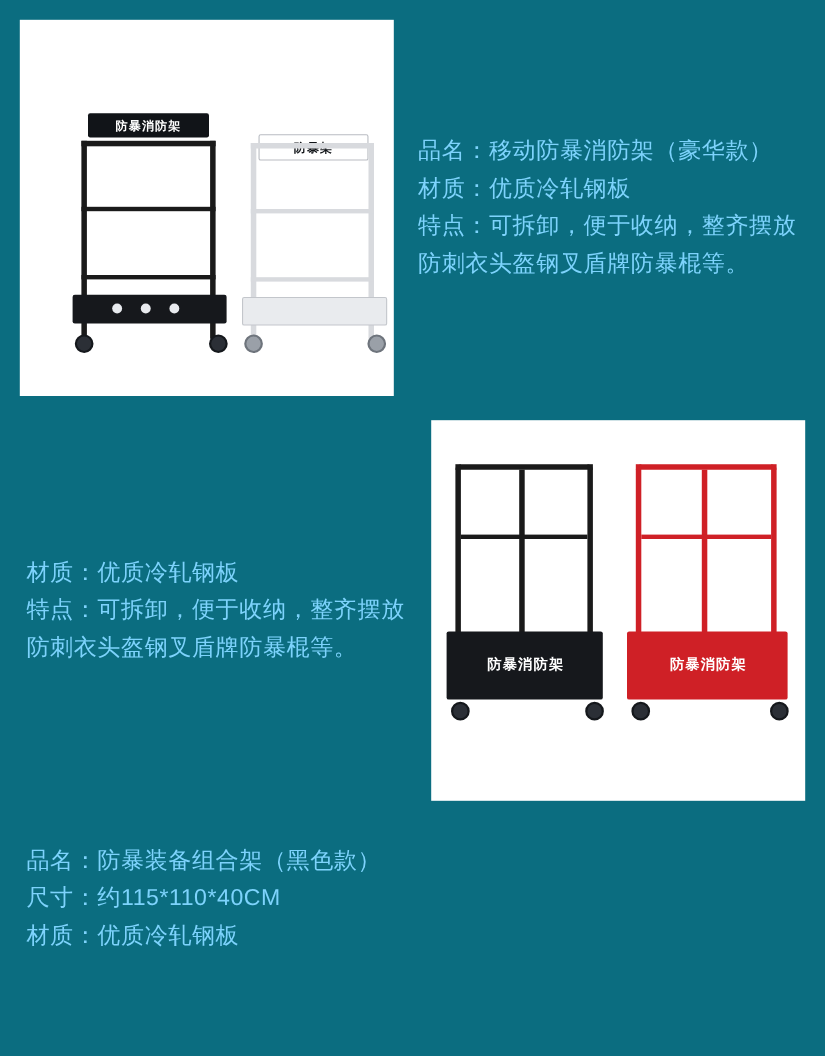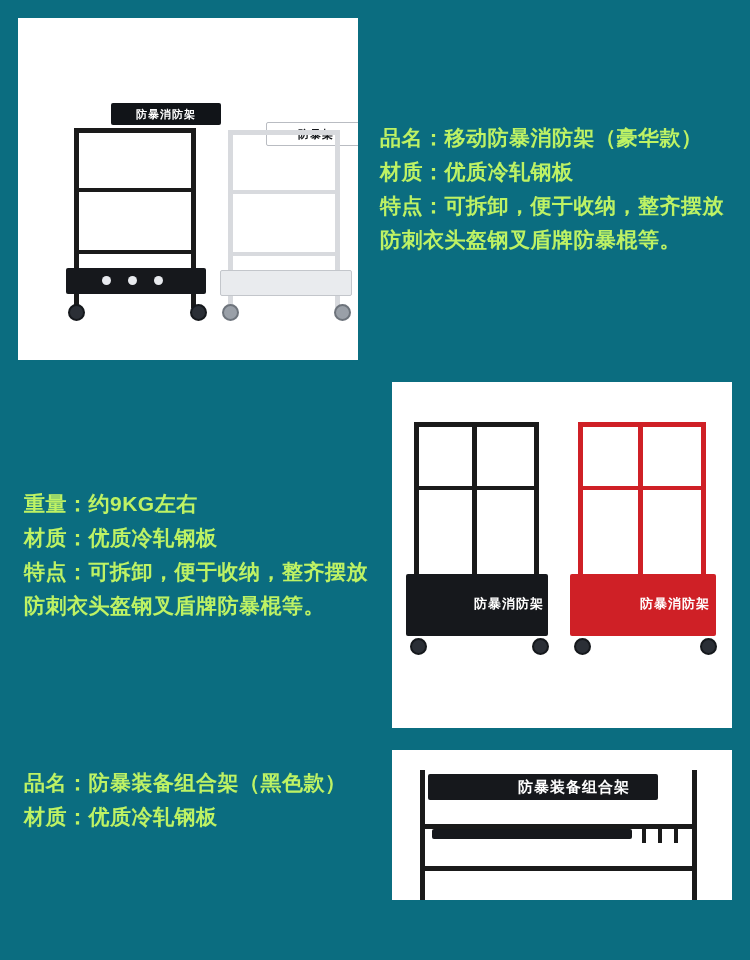--- a/index.html
+++ b/index.html
@@ -38,23 +38,23 @@
   }
 
   .textpanel {
     box-sizing: border-box;
     display: flex;
     flex-direction: column;
     justify-content: center;
   }
 
   .spec-line {
-    color: #bef264;
+    color: #7dd3fc;
     font-size: 21px;
-    font-weight: bold;
+    font-weight: normal;
     line-height: 1.62;
     letter-spacing: 0.5px;
     white-space: pre-wrap;
   }
 
   
   #block1 { height: 342px; }
   #block1 .photo { width: 340px; height: 342px; }
   #block1 .textpanel { width: 374px; padding-left: 22px; }
 
@@ -81,21 +81,20 @@
     background: #111418;
     color: #ffffff;
     font-size: 11px;
     font-weight: bold;
     letter-spacing: 1px;
     display: flex;
     align-items: center;
     justify-content: center;
     border-radius: 2px;
     font-family: Liberation Serif, serif;
-    margin-left: 31px;
   }
   .label-plate.inv {
     background: #ffffff;
     color: #111418;
     border: 1px solid #b9bcc2;
   }
   .label-plate.red {
     background: #cf2026;
     color: #ffffff;
   }
@@ -171,21 +170,20 @@
       <div class="spec-line">品名：移动防暴消防架（豪华款）</div>
       <div class="spec-line">材质：优质冷轧钢板</div>
       <div class="spec-line">特点：可拆卸，便于收纳，整齐摆放防刺衣头盔钢叉盾牌防暴棍等。</div>
     </div>
 
   </div>
 
   <div class="block" id="block2">
 
     <div class="textpanel">
-      <div class="spec-line">重量：约9KG左右</div>
       <div class="spec-line">材质：优质冷轧钢板</div>
       <div class="spec-line">特点：可拆卸，便于收纳，整齐摆放防刺衣头盔钢叉盾牌防暴棍等。</div>
     </div>
 
     <div class="photo">
 
       <div class="rack">
 
         <div class="bar" style="left:22px; top:40px; width:125px; height:5px; border-radius:6px 6px 0 0;"></div>
         <div class="bar" style="left:22px; top:40px; width:5px; height:195px;"></div>
@@ -211,33 +209,20 @@
         <div class="caster" style="left:308px; top:256px;"></div>
       </div>
     </div>
 
   </div>
 
   <div class="block" id="block3">
 
     <div class="textpanel">
       <div class="spec-line">品名：防暴装备组合架（黑色款）</div>
+      <div class="spec-line">尺寸：约115*110*40CM</div>
       <div class="spec-line">材质：优质冷轧钢板</div>
     </div>
 
-    <div class="photo">
-      <div class="rack">
-        <div class="bar" style="left:28px; top:20px; width:5px; height:130px;"></div>
-        <div class="bar" style="left:300px; top:20px; width:5px; height:130px;"></div>
-        <div class="tray" style="left:36px; top:24px; width:230px; height:26px;"></div>
-        <div class="label-plate" style="left:40px; top:26px; width:222px; height:22px; background:transparent; font-size:15px;">防暴装备组合架</div>
-        <div class="bar" style="left:33px; top:74px; width:272px; height:5px;"></div>
-        <div class="tray" style="left:40px; top:79px; width:200px; height:10px;"></div>
-        <div class="bar" style="left:33px; top:116px; width:272px; height:5px;"></div>
-        <div class="bar" style="left:250px; top:79px; width:4px; height:14px;"></div>
-        <div class="bar" style="left:266px; top:79px; width:4px; height:14px;"></div>
-        <div class="bar" style="left:282px; top:79px; width:4px; height:14px;"></div>
-      </div>
-    </div>
 
   </div>
 
 </div>
 
 </body></html>

